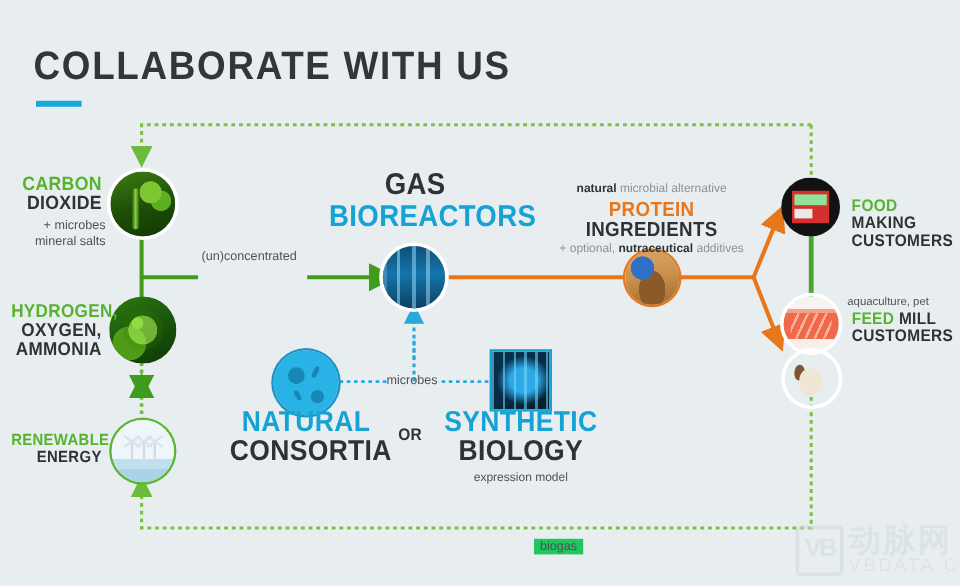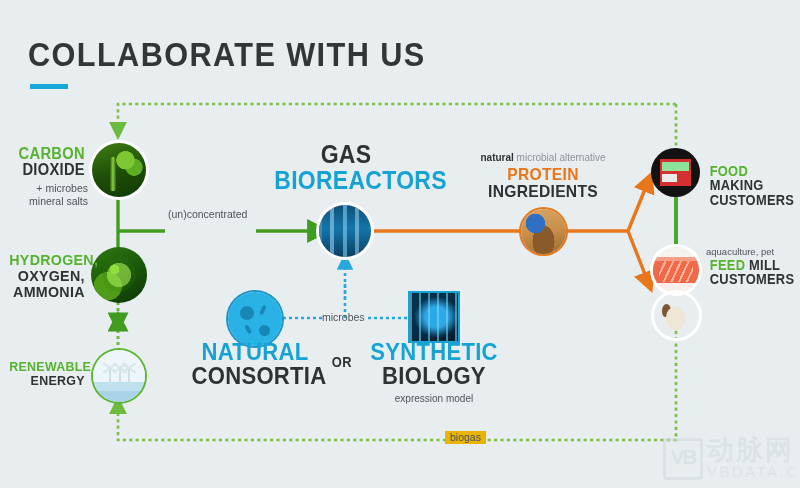--- a/index.html
+++ b/index.html
@@ -214,20 +214,23 @@
   <div class="node ring-orange" style="left:521px;top:209px;width:45px;height:45px;">
     <div class="ph-protein"></div>
   </div>
   <div class="lbl" style="left:448px;top:152px;width:190px;text-align:center;">
     <div class="small" style="font-size:10px;">
       <span class="b">natural</span><span class="m"> microbial alternative</span>
     </div>
     <div class="cap-lg" style="font-size:17px;margin-top:1px;">
       <span class="o">PROTEIN</span><span class="k"> INGREDIENTS</span>
     </div>
+    <div class="small" style="font-size:10px;margin-top:2px;">
+      <span class="m">+ optional, </span><span class="b">nutraceutical</span><span class="m"> additives</span>
+    </div>
   </div>
 
   <div class="node" style="left:651px;top:148px;width:49px;height:49px;">
     <div class="ph-pack">
         <div class="lbl" style="position:absolute;left:18%;top:22%;width:64%;height:56%;background:#d62f2f;">
       <i style="position:absolute;left:8%;top:10%;width:84%;height:34%;background:#8fe39b;"></i>
       <u style="position:absolute;left:8%;top:54%;width:46%;height:32%;background:#eaeaea;"></u>
     </div>
       </div>
   </div>
@@ -276,21 +279,21 @@
 
   <div class="sqnode" style="left:408px;top:291px;width:48px;height:48px;">
     <div class="ph-dna"></div>
   </div>
   <div class="lbl" style="left:364px;top:340px;width:140px;text-align:center;">
     <div class="cap-lg c" style="font-size:24px;">SYNTHETIC</div>
     <div class="cap-lg k" style="font-size:24px;">BIOLOGY</div>
     <div class="small" style="font-size:10px;margin-top:4px;">expression model</div>
   </div>
 
-  <div class="lbl small" style="left:445px;top:431px;font-size:10.5px;background:#eab308;padding:0 5px;">biogas</div>
+  <div class="lbl small" style="left:445px;top:449px;font-size:10.5px;background:#22c55e;padding:0 5px;">biogas</div>
 
   <div class="wm">
     <div class="mark">VB</div>
     <div class="cn">动脉网</div>
     <div class="en">VBDATA.CN</div>
   </div>
 
 </div>
 
 </body></html>

